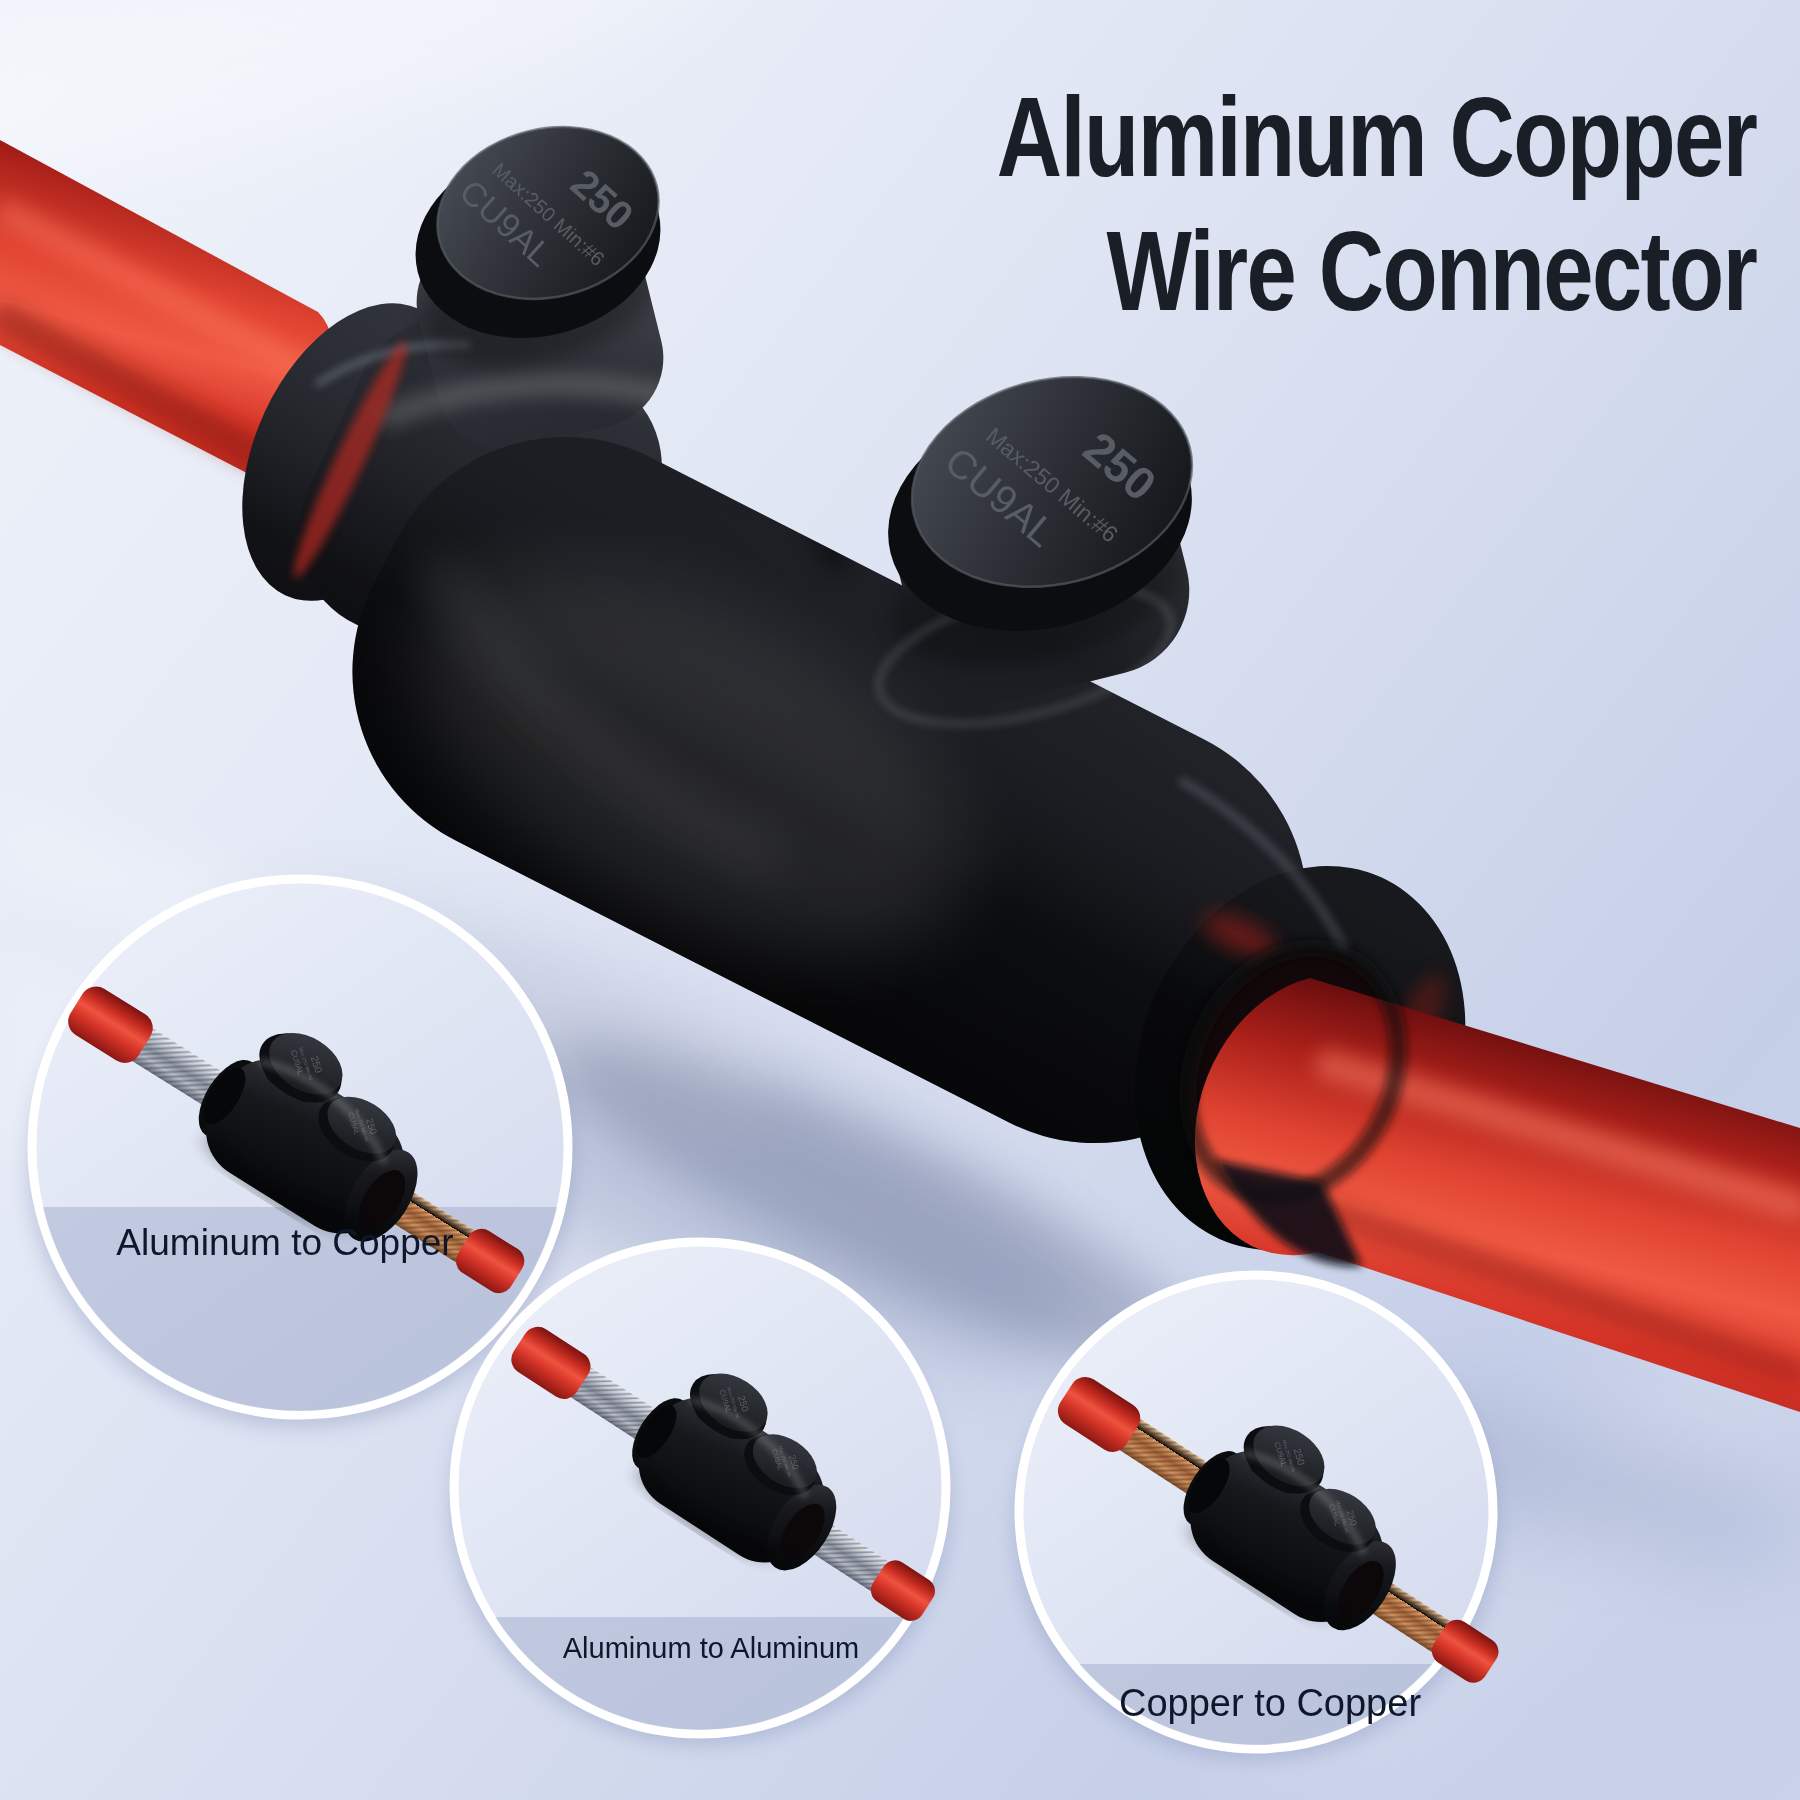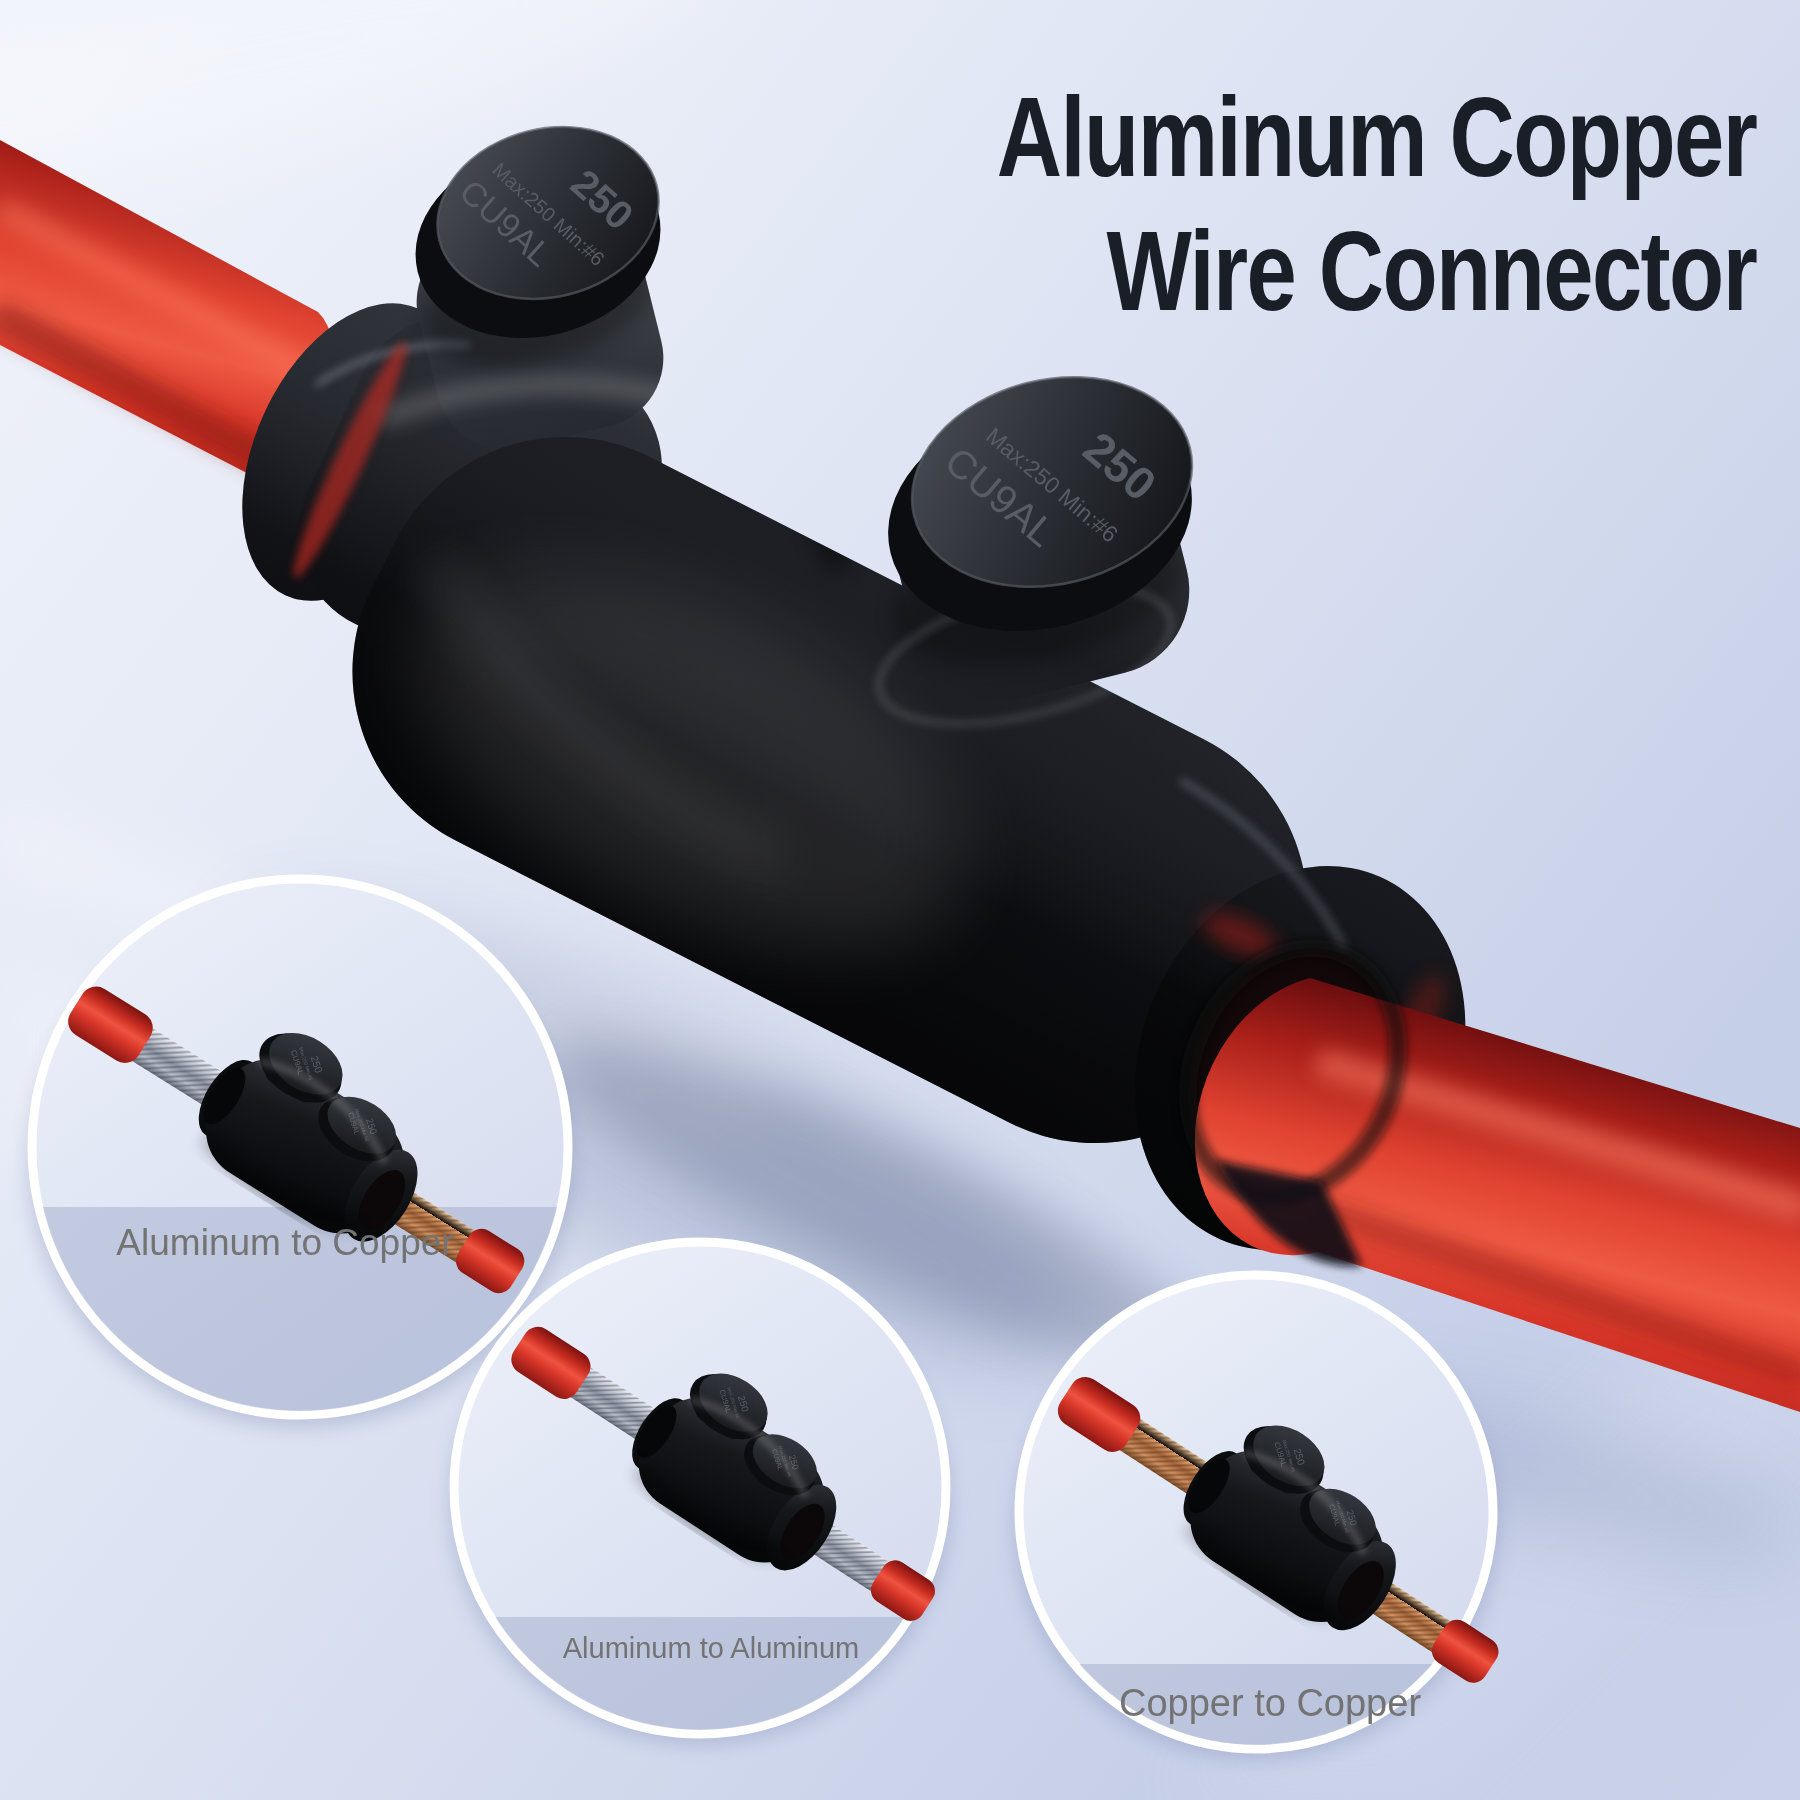--- a/index.html
+++ b/index.html
@@ -9,21 +9,21 @@
     font-family:"Liberation Sans", sans-serif;
   }
   #scene{position:absolute;left:0;top:0;}
   .title{
     position:absolute;top:70px;right:44px;text-align:right;
     font-weight:bold;font-size:113px;line-height:134px;letter-spacing:-2px;
     color:#1a1e27;transform:scaleX(0.8);transform-origin:100% 0;white-space:nowrap;
   }
   .inset-label{
     position:absolute;transform:translateX(-50%);white-space:nowrap;
-    color:#737373;font-weight:400;
+    color:#0f172a;font-weight:400;
   }
   #label-1{left:285px;top:1222px;font-size:37px;}
   #label-2{left:711px;top:1632px;font-size:29px;}
   #label-3{left:1270px;top:1682px;font-size:38px;text-align:right;}
 </style>
 </head>
 <body>
 
 <svg id="scene" width="1800" height="1800" viewBox="0 0 1800 1800" aria-hidden="true">
   <defs>

